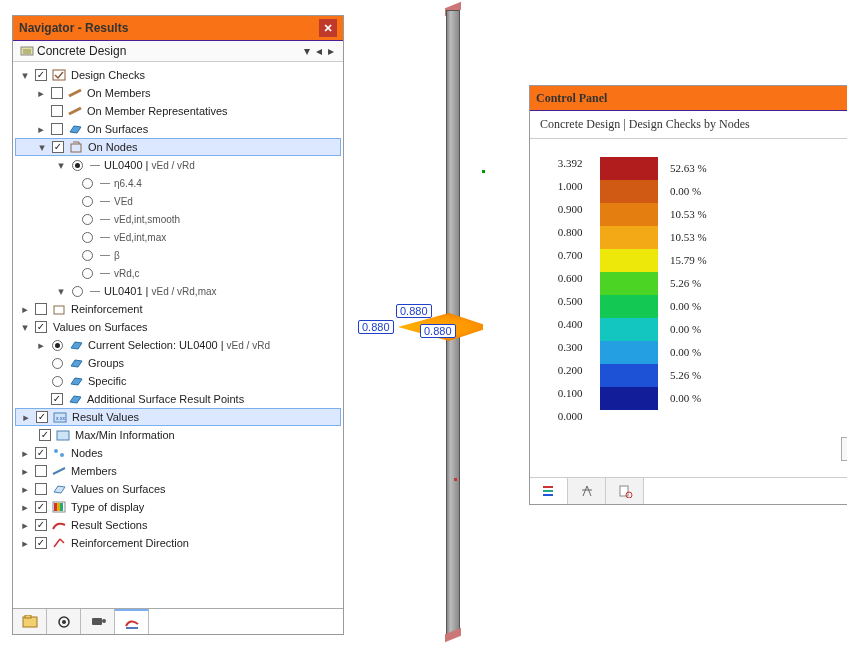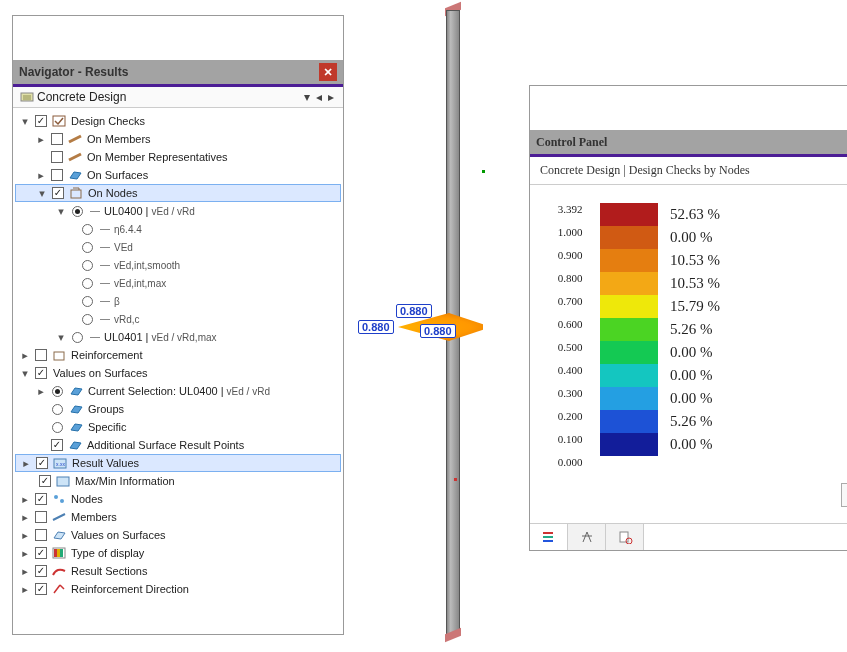--- a/index.html
+++ b/index.html
@@ -18,23 +18,22 @@
     border: 1px solid #999;
     background: #fff;
   }
   .panel-header {
     display: flex;
     align-items: center;
     padding: 3px 6px;
     font-weight: 600;
     font-size: 12px;
     color: #333;
-    border-bottom: 3px solid #4c1d95;
-    background: #a3a3a3;
-    margin-top: 44px;
+    border-bottom: 1px solid #4c1d95;
+    background: #f97316;
   }
   .close {
     width: 18px;
     height: 18px;
     background: #c0392b;
     color: #fff;
     display: flex;
     align-items: center;
     justify-content: center;
     font-size: 11px;
@@ -139,21 +138,21 @@
     background: linear-gradient(90deg, #888 0%, #bbb 30%, #888 100%);
     border: 1px solid #555;
   }
   .beam-cap-top { position: absolute; left: 445px; top: 5px; width: 16px; height: 8px; background: #c77; transform: skewY(-22deg); }
   .beam-cap-bottom { position: absolute; left: 445px; top: 631px; width: 16px; height: 8px; background: #c77; transform: skewY(-22deg); }
   .callout {
     position: absolute;
     border: 1px solid #1e3fc9;
     background: #fff;
     color: #1e3fc9;
-    font-weight: 700;
+    font-weight: 400;
     font-size: 11px;
     padding: 0 3px;
     border-radius: 2px;
   }
   .wedge {
     position: absolute;
     width: 85px;
     height: 28px;
     background: radial-gradient(ellipse at left, #ffb000 0%, #ff9800 60%, #e07000 100%);
     clip-path: polygon(0% 50%, 60% 0%, 100% 40%, 100% 60%, 60% 100%);
@@ -191,21 +190,21 @@
     padding-right: 4px;
     font-size: 11px;
   }
   .scale-swatch {
     width: 58px;
     height: 22px;
     margin-right: 12px;
     border: 0;
   }
   .scale-pct {
-    font-size: 15px;
+    font-size: 11px;
     color: #222;
   }
   .slider-track {
     position: absolute;
     right: 12px;
     top: 16px;
     width: 2px;
     height: 280px;
     background: #aaa;
   }

